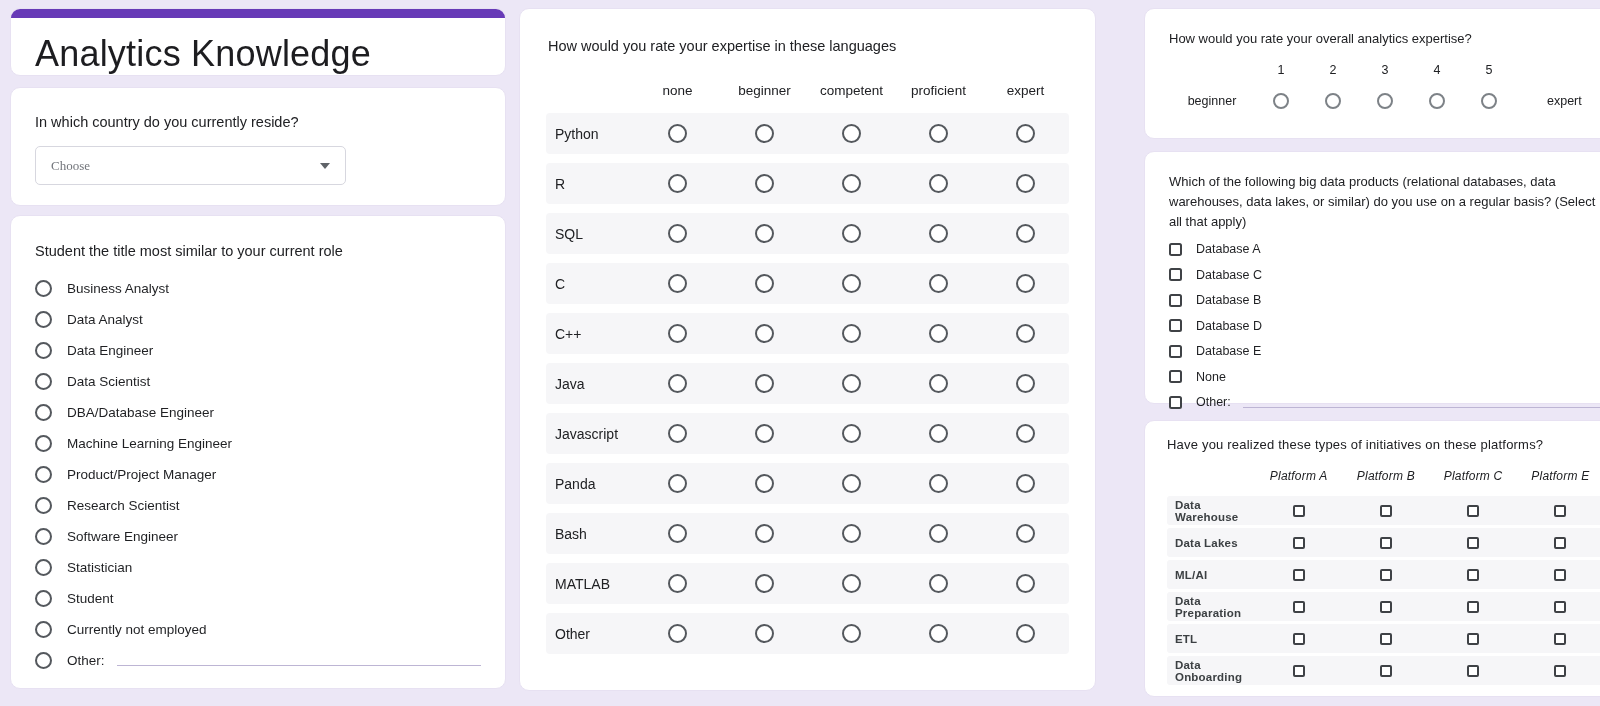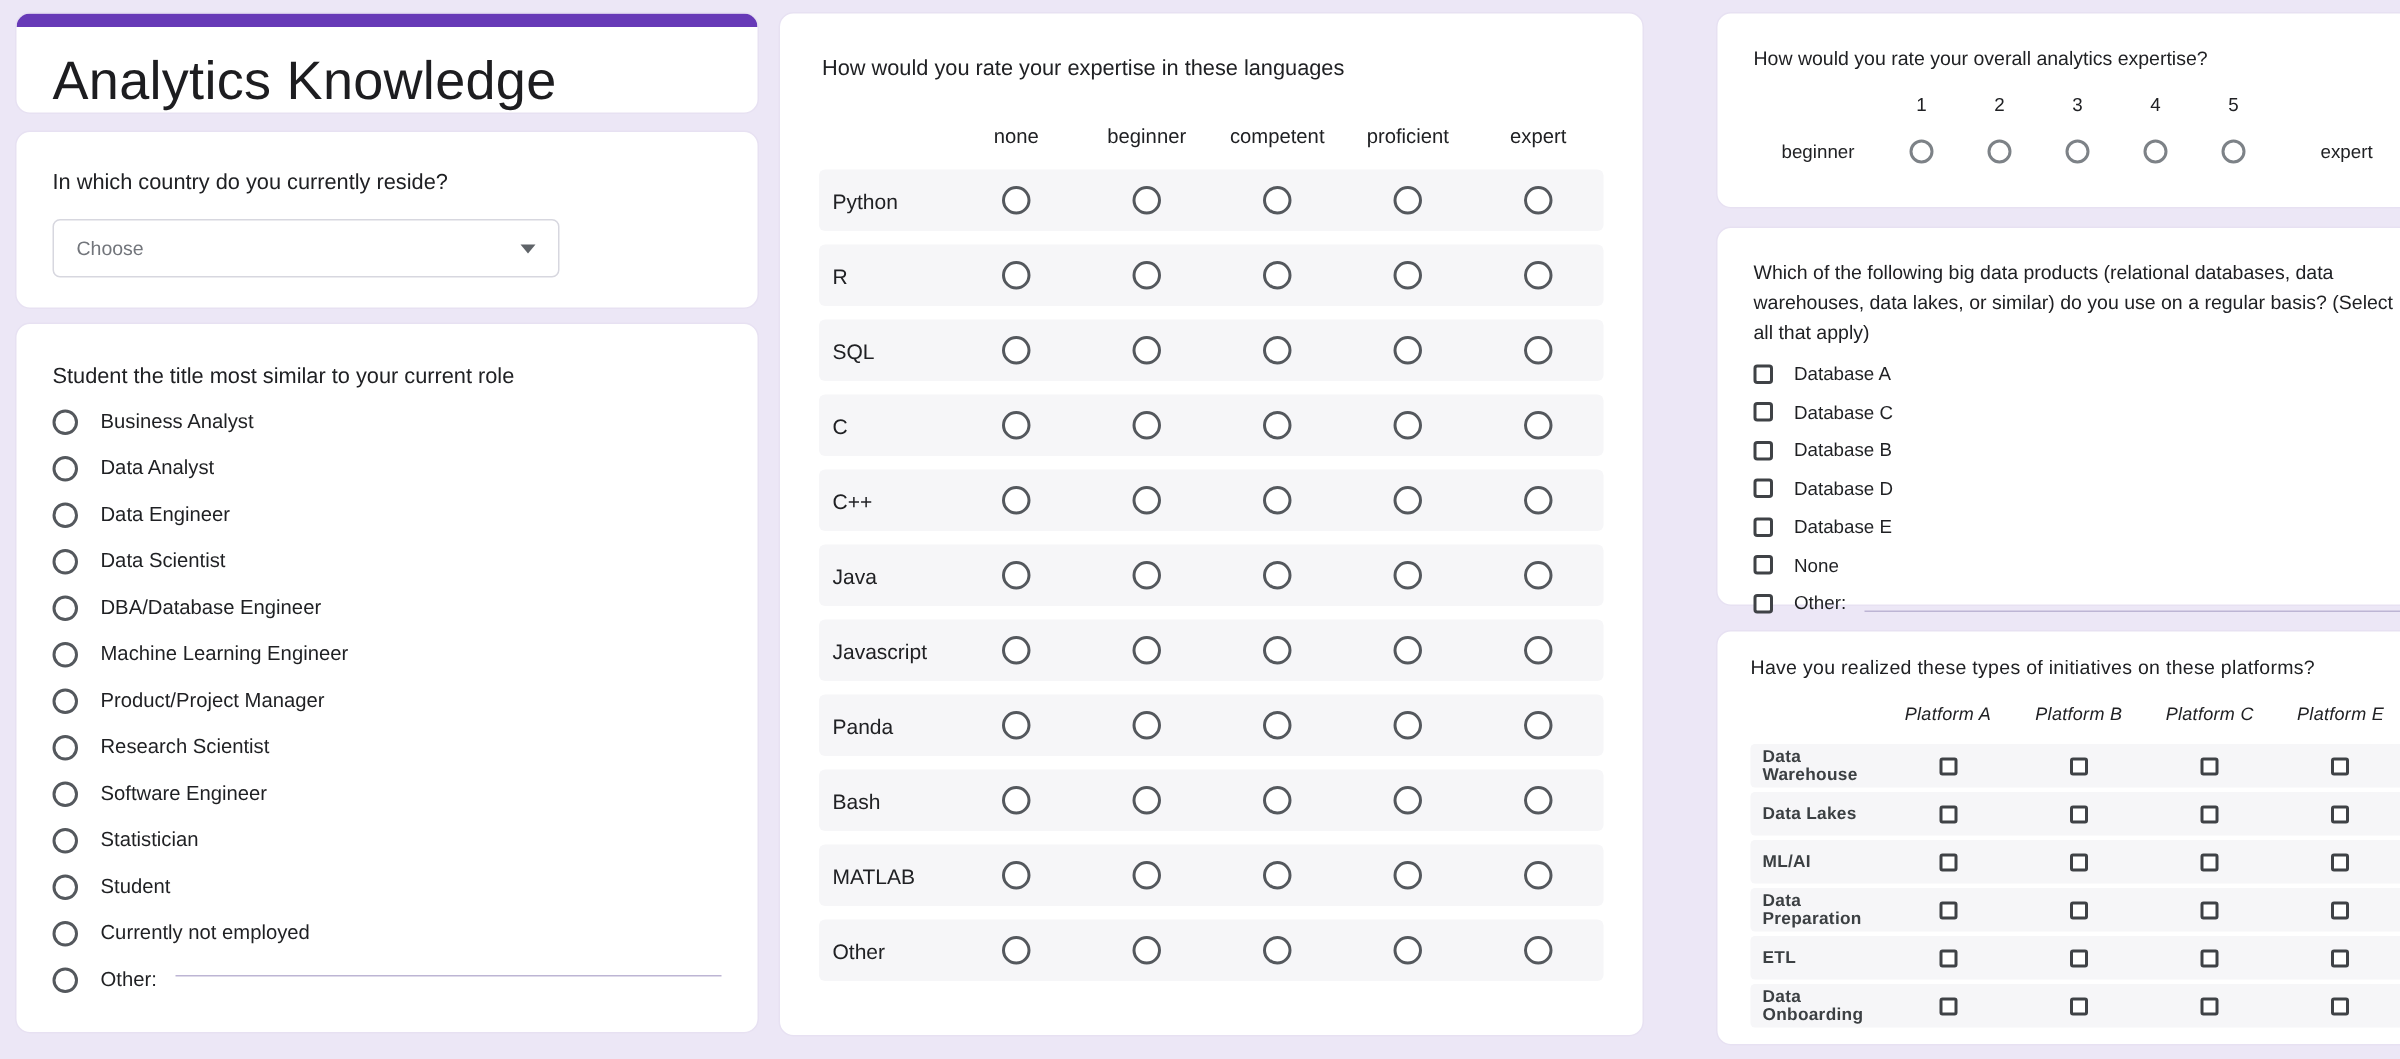--- a/index.html
+++ b/index.html
@@ -34,32 +34,32 @@
   #card-title{height:68px;overflow:hidden;}
   .accent-bar{position:absolute;top:0;left:0;right:0;height:9px;background:var(--accent);}
   .form-title{margin:0;padding:24px 24px 0;font-size:36px;font-weight:400;letter-spacing:.2px;color:#1d1d20;}
 
   .q{font-size:14.5px;line-height:1.25;color:var(--ink);}
   .q-sm{font-size:13px;line-height:1.55;color:var(--ink);}
 
   
   #card-country{margin-top:11px;height:119px;padding:25px 24px 0;}
   .dropdown{
-    margin-top:15px;width:338px;height:39px;
+    margin-top:15px;width:311px;height:39px;
     border:1px solid #d7d7df;border-radius:5px;
     display:flex;align-items:center;justify-content:space-between;
-    padding:0 15px;cursor:pointer;background:#fff;
+    padding:0 15px;cursor:pointer;background:#fff;font-family:Liberation Serif, serif;
   }
   .dropdown-value{font-size:13px;color:var(--muted);}
   .caret{width:0;height:0;border-left:5px solid transparent;border-right:5px solid transparent;border-top:6px solid #5f6368;}
 
   
   #card-role{margin-top:9px;height:474px;padding:26px 24px 0;}
   #card-role .q{margin-bottom:13px;}
-  .opt-row{display:flex;align-items:flex-start;height:31px;}
+  .opt-row{display:flex;align-items:center;height:31px;}
   .radio{border:2px solid var(--ctl);border-radius:50%;background:#fff;flex:none;}
   .r17{width:17px;height:17px;margin-right:15px;}
   .r19{width:19px;height:19px;}
   .r16{width:16px;height:16px;border-color:#7d8287;}
   .opt-label{font-size:13.5px;color:#1f2023;}
   .other-line{flex:1;height:1px;background:#bdb5d4;margin-left:12px;transform:translateY(5px);}
 
   
   #card-lang{height:683px;padding:28px 26px 0;}
   #card-lang .q{margin-bottom:28px;padding-left:2px;}

